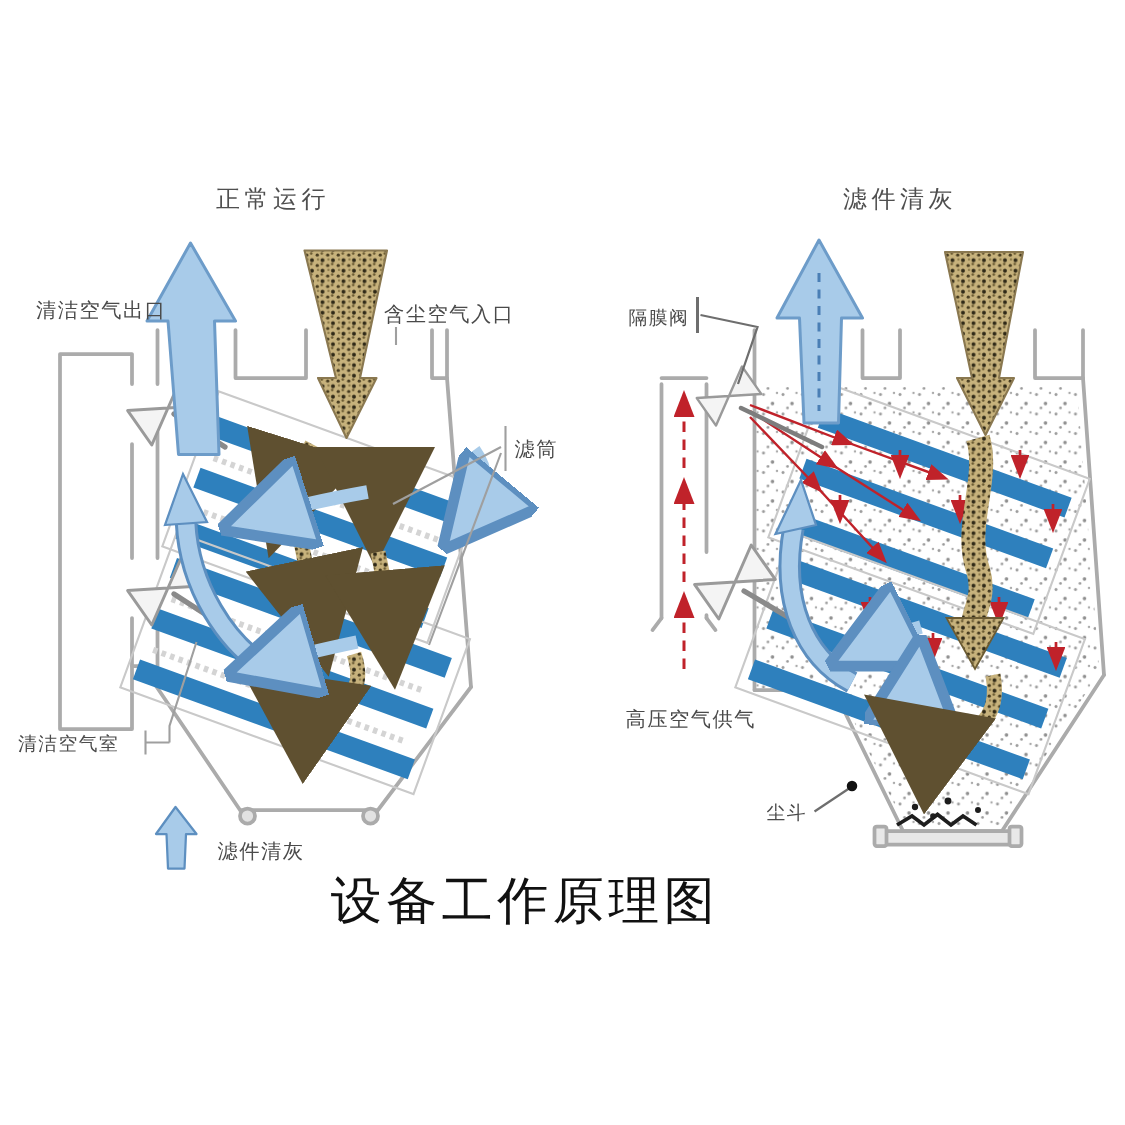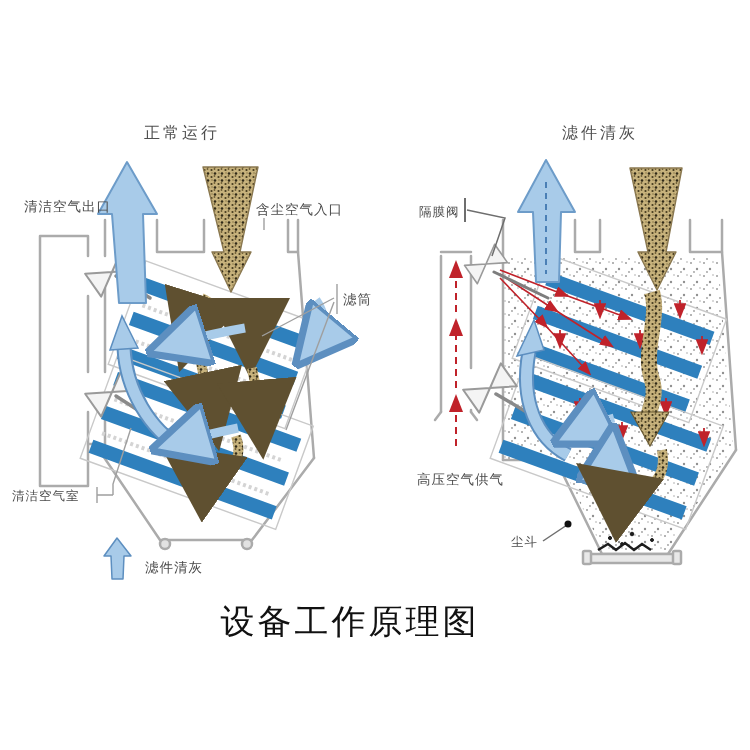--- a/index.html
+++ b/index.html
@@ -1,19 +1,19 @@
 <!DOCTYPE html>
 <html><head>
 <meta charset="utf-8">
 <style>
   html,body{margin:0;padding:0;background:#ffffff;}
   body{width:750px;height:750px;position:relative;overflow:hidden;
        font-family:"Liberation Sans", sans-serif;}
   .stage{position:absolute;left:0;top:0;width:728px;height:750px;}
-  .main-title{position:absolute;left:0;top:599px;width:700px;text-align:center;
+  .main-title{position:absolute;left:0;top:578px;width:700px;text-align:center;
       font-size:34px;letter-spacing:3px;color:#111;font-weight:500;}
   svg text{font-family:"Liberation Sans", sans-serif;fill:#4a4a4a;}
   .lbl{font-size:13.5px;letter-spacing:1px;}
   .lbl-sm{font-size:12.5px;letter-spacing:1px;}
   .sec-title{font-size:16px;letter-spacing:3px;fill:#4f4f4f;}
 </style>
 </head>
 <body>
 
 <div class="stage">

